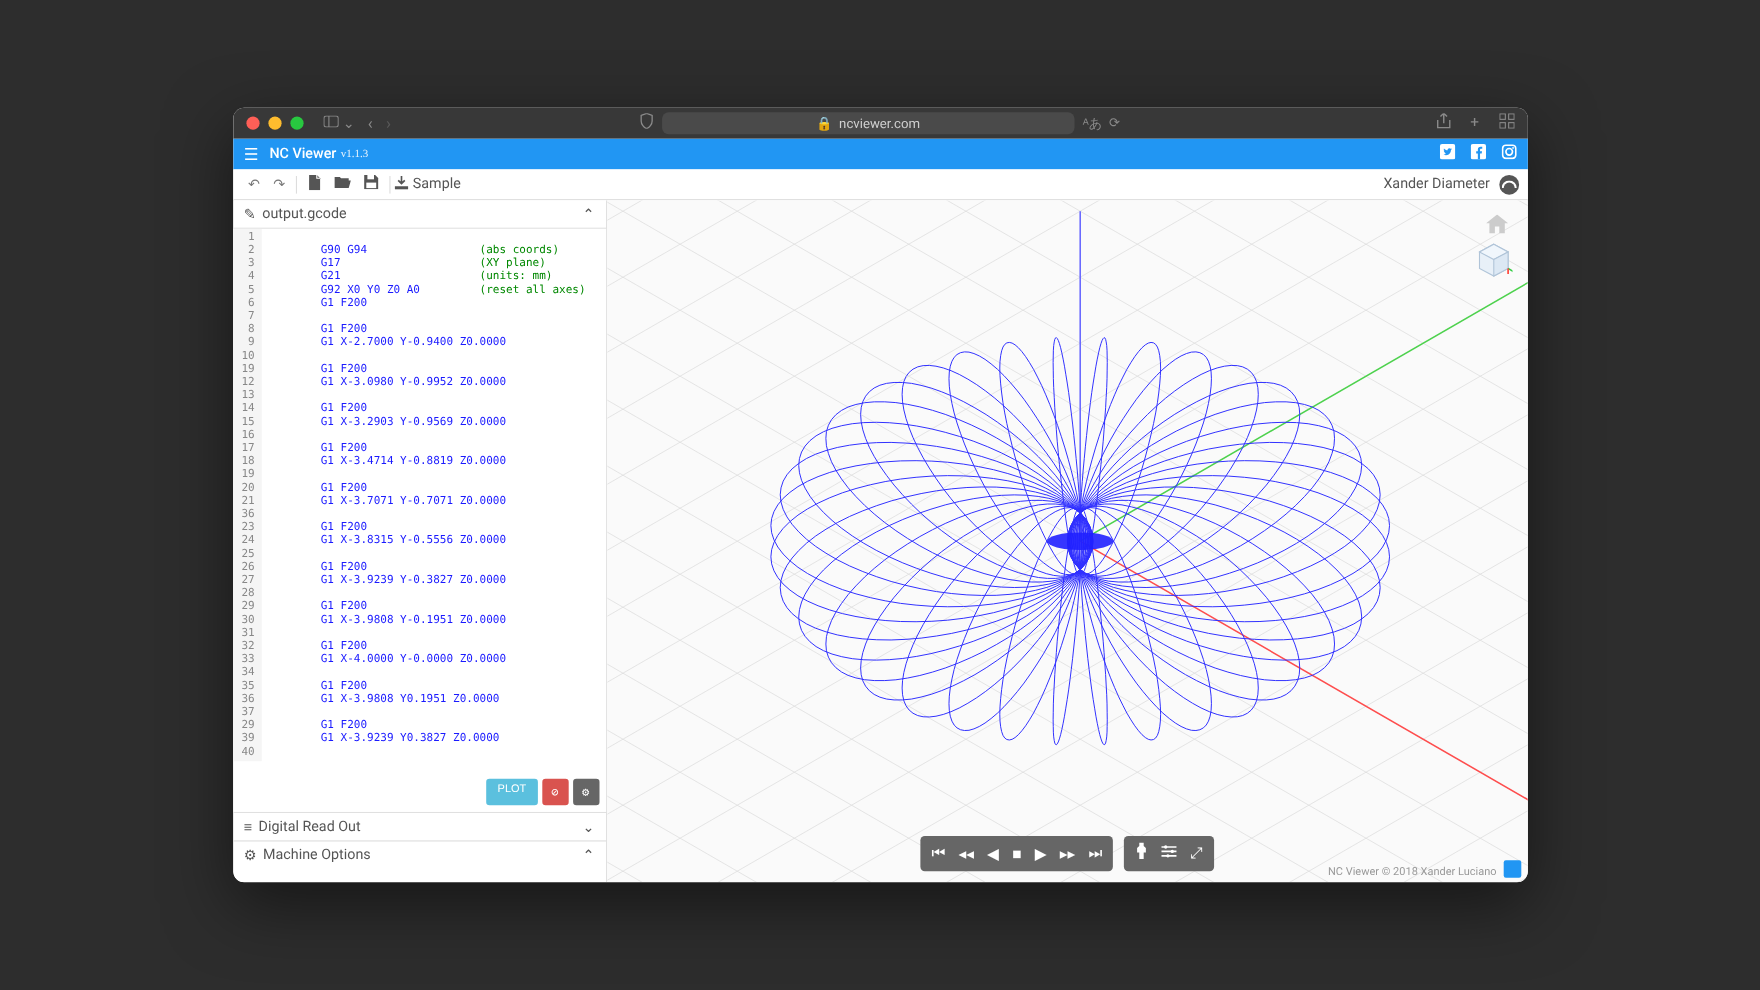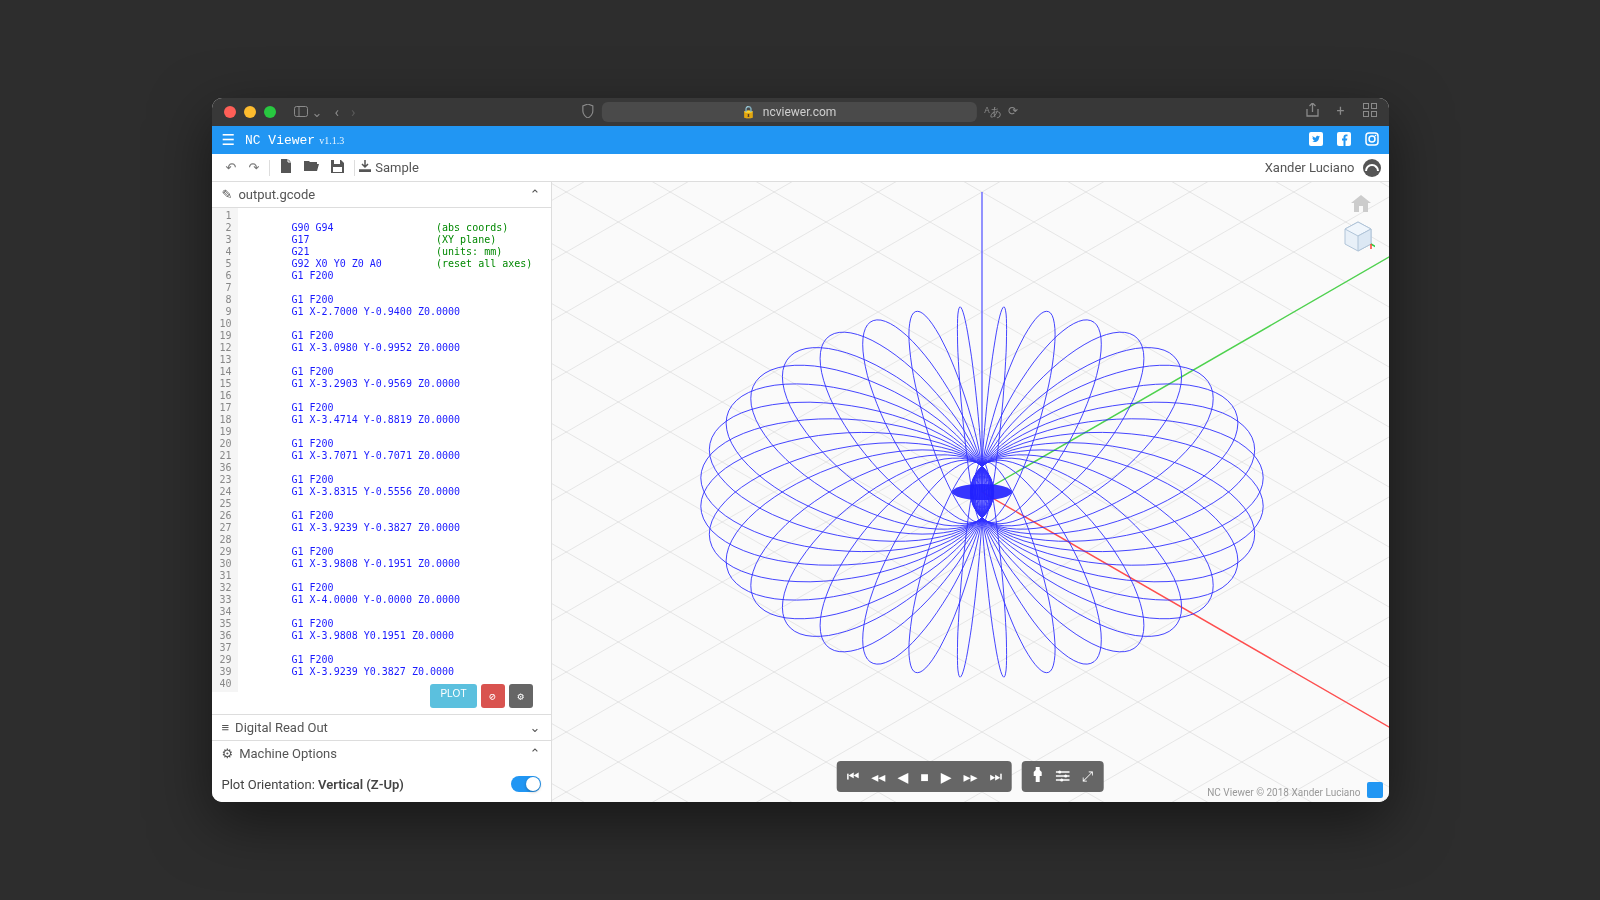--- a/index.html
+++ b/index.html
@@ -65,21 +65,21 @@
 .appbar {
   height: 28px;
   background: #2196f3;
   color: #fff;
   display: flex;
   align-items: center;
   padding: 0 10px;
   font-size: 13px;
 }
 .hamburger { margin-right: 10px; cursor: pointer; font-size: 15px; }
-.app-title { font-weight: 500; font-family: Liberation Mono, monospace; }
+.app-title { font-weight: 500; }
 .app-ver { font-size: 10px; margin-left: 4px; opacity: 0.9; font-family: Liberation Serif, serif; }
 .app-social { margin-left: auto; display: flex; gap: 14px; font-size: 14px; }
 .app-social span { cursor: pointer; }
 
 .toolbar {
   height: 28px;
   background: #fff;
   border-bottom: 1px solid #ddd;
   display: flex;
   align-items: center;
@@ -107,21 +107,21 @@
 .file-header .chev { margin-left: auto; cursor: pointer; }
 
 .editor { flex: 1; overflow: auto; background: #fff; font-family: "Menlo", "Consolas", monospace; font-size: 10px; position: relative; }
 .editor-inner { display: flex; }
 .gutter { background: #f5f5f5; color: #888; text-align: right; padding: 2px 6px 2px 4px; user-select: none; min-width: 26px; }
 .gutter div { height: 12px; line-height: 12px; }
 .code { padding: 2px 6px; flex: 1; }
 .code .line { height: 12px; line-height: 12px; white-space: pre; padding-left: 48px; }
 .cmd { color: #1a1aff; font-weight: 500; }
 .comment { color: #008800; }
-.editor-btns { position: absolute; right: 18px; bottom: 6px; display: flex; gap: 4px; }
+.editor-btns { position: absolute; right: 6px; bottom: 6px; display: flex; gap: 4px; }
 .btn-plot { background: #5bc0de; color: #fff; padding: 4px 10px; border-radius: 3px; font-size: 10px; cursor: pointer; font-family: -apple-system, sans-serif; }
 .btn-stop { background: #d9534f; color: #fff; width: 24px; height: 24px; border-radius: 3px; display: flex; align-items: center; justify-content: center; cursor: pointer; font-size: 11px; }
 .btn-gear { background: #666; color: #fff; width: 24px; height: 24px; border-radius: 3px; display: flex; align-items: center; justify-content: center; cursor: pointer; font-size: 11px; }
 
 .panel-header {
   height: 26px; display: flex; align-items: center; padding: 0 10px;
   border-top: 1px solid #ddd; font-size: 13px; color: #555; cursor: pointer;
 }
 .panel-header .icon { margin-right: 6px; }
 .panel-header .chev { margin-left: auto; }
@@ -247,21 +247,21 @@
         </svg></span>
     <div class="tool-sep"></div>
     <span class="sample">
       <span><svg width="12" height="12" viewBox="0 0 12 12">
             <path d="M6 0v7M3 4l3 3 3-3M0 10h12v2H0z" fill="none" stroke="#555" stroke-width="1.5"></path>
             <rect y="10" width="12" height="2" fill="#555"></rect>
           </svg></span>
       <span>Sample</span>
     </span>
     <div class="user-right">
-      <span>Xander Luciano</span>
+      <span>Xander Diameter</span>
       <div class="gauge"></div>
     </div>
   </div>
 
   <div class="main">
     <div class="sidebar">
       <div class="file-header">
         <span class="icon">✎</span>
         <span>output.gcode</span>
         <span class="chev">⌃</span>
@@ -363,26 +363,20 @@
         <span class="icon">≡</span>
         <span>Digital Read Out</span>
         <span class="chev">⌄</span>
       </div>
       <div class="panel-header" style="border-top:1px solid #ddd">
         <span class="icon">⚙</span>
         <span>Machine Options</span>
         <span class="chev">⌃</span>
       </div>
       <div class="panel-body">
-        <div class="opt-row">
-          <span class="label">
-            <span>Plot Orientation: </span><span class="bold">Vertical (Z-Up)</span>
-          </span>
-          <div class="switch on"></div>
-        </div>
       </div>
     </div>
 
     <div class="viewport">
       <svg id="vp-svg" viewBox="0 0 837 620">
           <g stroke="#ddd" stroke-width="0.7">
             <line x1="430" y1="-409.9999999999999" x2="-817.0765814495917" y2="310"></line>
             <line x1="430" y1="-409.9999999999999" x2="1677.0765814495917" y2="310"></line>
             <line x1="481.9615242270663" y1="-379.9999999999999" x2="-765.1150572225254" y2="340"></line>
             <line x1="378.0384757729337" y1="-379.9999999999999" x2="1625.1150572225254" y2="340"></line>

